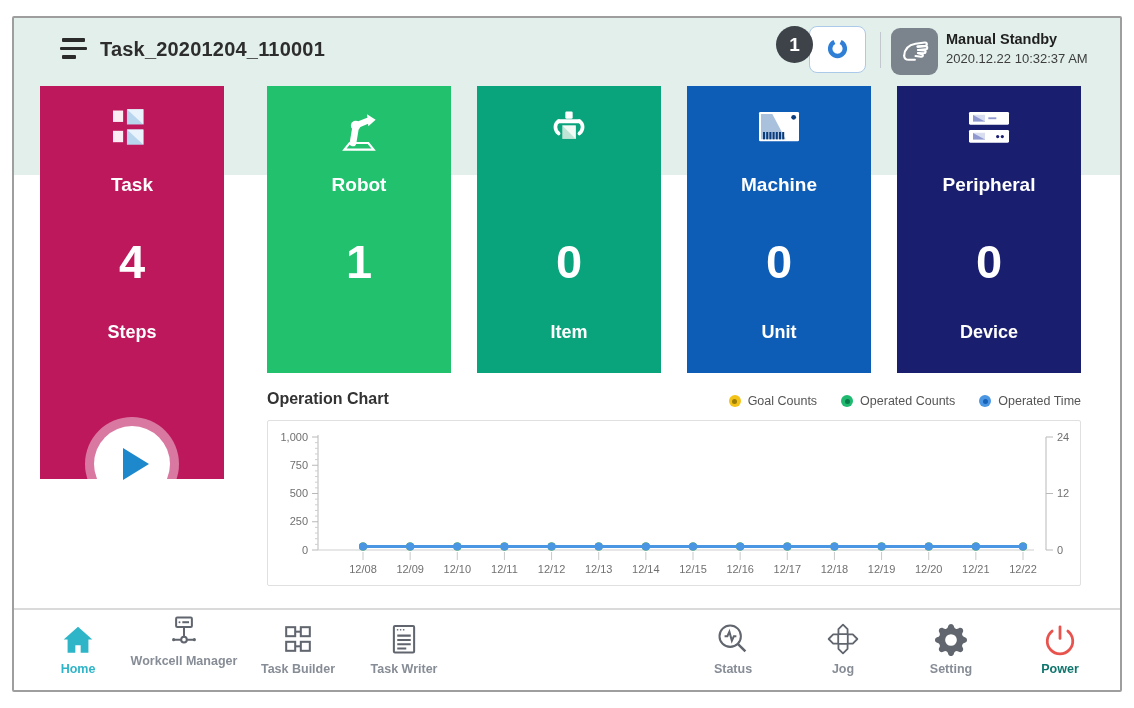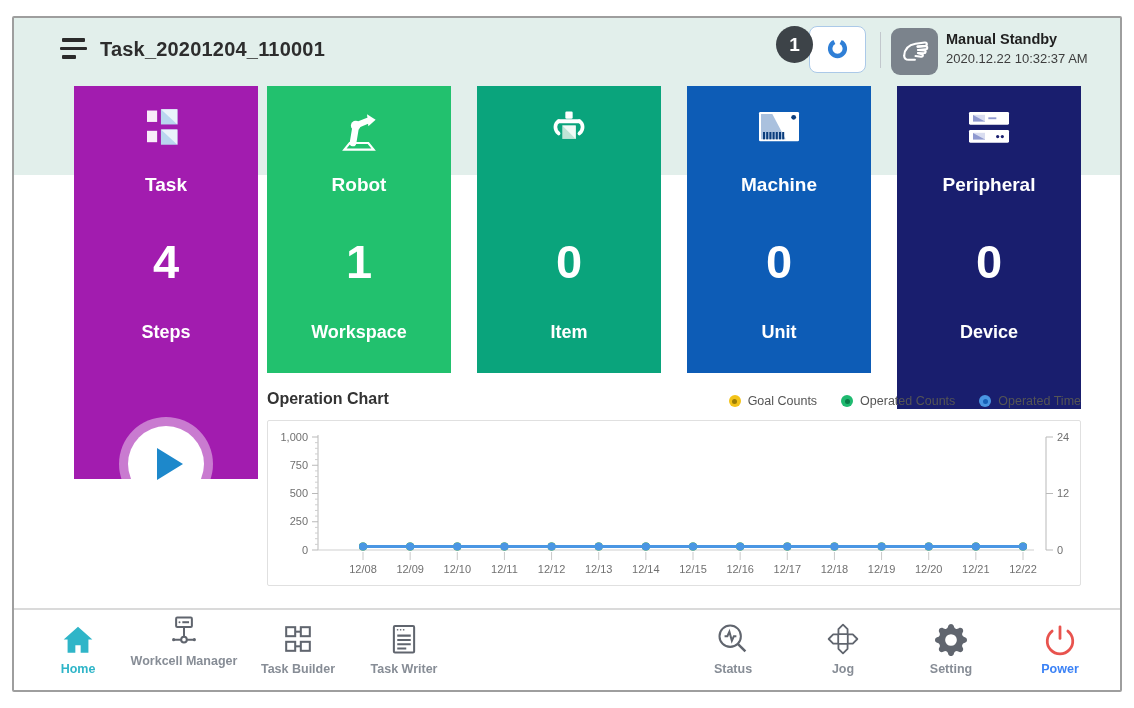--- a/index.html
+++ b/index.html
@@ -58,21 +58,21 @@
   .legend .dot-in { width:5px; height:5px; border-radius:50%; }
   .legend .txt { font-size:12.5px; color:#555; }
   .chart-box { position:absolute; left:253px; top:402px; width:814px; height:166px; border:1px solid #e0e0e0; border-radius:2px; background:#fff; }
 
   
   .nav-div { position:absolute; left:0; top:590px; width:100%; height:2px; background:#dadada; }
   .nav-item { position:absolute; width:130px; text-align:center; cursor:pointer; }
   .nav-item .nicon { height:36px; display:flex; align-items:flex-end; justify-content:center; }
   .nav-item .nlbl { margin-top:6px; font-size:12.5px; font-weight:bold; color:#878d96; }
   .nav-item.active .nlbl { color:#2fb5c8; }
-  .nav-item.power .nlbl { color:#3b82f6; }
+  .nav-item.power .nlbl { color:#0f766e; }
 </style>
 </head>
 <body>
 
 <div class="stage">
   <div class="frame">
     <div class="mint-band"></div>
 
     <div class="hamburger">
         <i></i>
@@ -97,21 +97,21 @@
           <path d="M19.5 16.4 l5.8 .5 c2.2 .2 2 2.8 -.3 2.8 l-5.5 -.2"></path>
           <path d="M19.5 19.5 l3.6 1 c1.8 .5 1.3 2.7 -.7 2.5 L17 22.4"></path>
           <path d="M6 22 c0 2.6 1.8 4 4.4 4 h6"></path>
         </svg>
       </span>
     </div>
     <div class="mode-label">Manual Standby</div>
     <div class="mode-time">2020.12.22 10:32:37 AM</div>
 
     <div id="cards">
-        <div class="card" style="left: 60px; height: 393px; background: #a21caf;">
+        <div class="card" style="left: 26px; height: 393px; background: #be185d;">
           <div class="icn">
             <svg width="46" height="38" viewBox="0 0 36 30">
     <g>
                 <rect x="3" y="2" width="8" height="9" fill="#ffffff" opacity=".92"></rect>
        <rect x="14" y="1" width="13" height="12" fill="#b9d6ef"></rect>
        <polygon points="14,1 27,1 27,13" fill="#e9f3fb"></polygon>
               </g>
     <g transform="translate(0,16)">
                 <rect x="3" y="2" width="8" height="9" fill="#ffffff" opacity=".92"></rect>
        <rect x="14" y="1" width="13" height="12" fill="#b9d6ef"></rect>
@@ -132,21 +132,20 @@
             <svg width="48" height="46" viewBox="0 0 36 34">
     <path d="M7 31 L29 31 L25 26 L11 26 Z" fill="none" stroke="#fff" stroke-width="1.6"></path>
     <path d="M13.5 26 L15.5 14" stroke="#fff" stroke-width="5" stroke-linecap="round"></path>
     <circle cx="15.5" cy="13" r="3.6" fill="#fff"></circle>
     <path d="M15.5 13 L24 9.5" stroke="#fff" stroke-width="4.6" stroke-linecap="round"></path>
     <polygon points="24,4.5 30.5,8.5 25,13.5" fill="#fff"></polygon>
             </svg>
           </div>
           <div class="lbl">Robot</div>
           <div class="val">1</div>
-          <div class="unt">Workspace</div>
         </div>
         <div class="card" style="left: 463px; height: 287px; background: rgb(10, 164, 124);">
           <div class="icn">
             <svg width="44" height="46" viewBox="0 0 36 36">
     <rect x="15" y="2" width="6" height="6" rx="1" fill="#fff"></rect>
     <path d="M9.5 10 H26.5" stroke="#fff" stroke-width="3.4" stroke-linecap="round"></path>
     <path d="M9.5 10 C6 12 6 17 9.5 20" stroke="#fff" stroke-width="3" fill="none" stroke-linecap="round"></path>
     <path d="M26.5 10 C30 12 30 17 26.5 20" stroke="#fff" stroke-width="3" fill="none" stroke-linecap="round"></path>
     <rect x="12.5" y="13.5" width="11" height="11" fill="#bfe5d6"></rect>
     <polygon points="12.5,13.5 23.5,13.5 23.5,24.5" fill="#f2faf6"></polygon>
@@ -169,21 +168,21 @@
                 <rect x="18" y="18" width="1.5" height="5.5"></rect>
       <rect x="20.4" y="18" width="1.5" height="5.5"></rect>
       <circle cx="29" cy="7" r="1.8"></circle>
               </g>
             </svg>
           </div>
           <div class="lbl">Machine</div>
           <div class="val">0</div>
           <div class="unt">Unit</div>
         </div>
-        <div class="card" style="left: 883px; height: 323px; background: rgb(25, 30, 110);">
+        <div class="card" style="left: 883px; height: 287px; background: rgb(25, 30, 110);">
           <div class="icn">
             <svg width="48" height="40" viewBox="0 0 36 30">
     <rect x="3" y="3" width="30" height="9.5" rx="1" fill="#fff"></rect>
     <rect x="3" y="16.5" width="30" height="9.5" rx="1" fill="#fff"></rect>
     <rect x="6" y="5.2" width="9" height="5" fill="#8f99cf"></rect>
               <polygon points="6,5.2 15,5.2 15,10.2" fill="#d9ddf0"></polygon>
     <rect x="17.5" y="7" width="6" height="1.4" fill="#8f99cf"></rect>
     <rect x="6" y="18.7" width="9" height="5" fill="#8f99cf"></rect>
               <polygon points="6,18.7 15,18.7 15,23.7" fill="#d9ddf0"></polygon>
     <circle cx="24.5" cy="21.4" r="1.2" fill="#191e6e"></circle>

